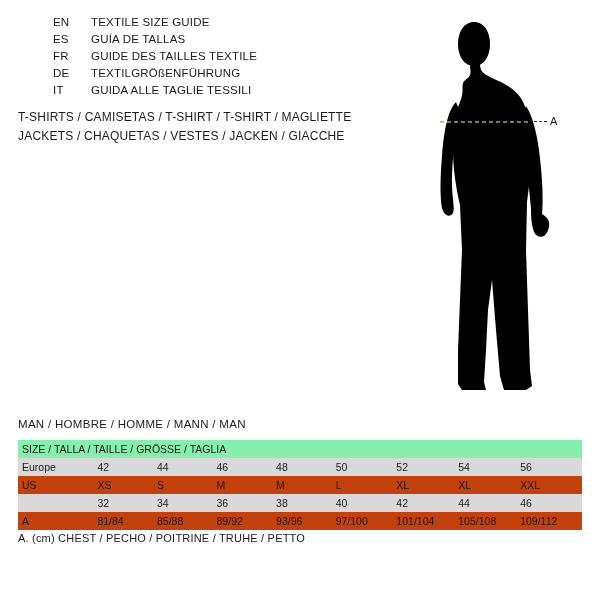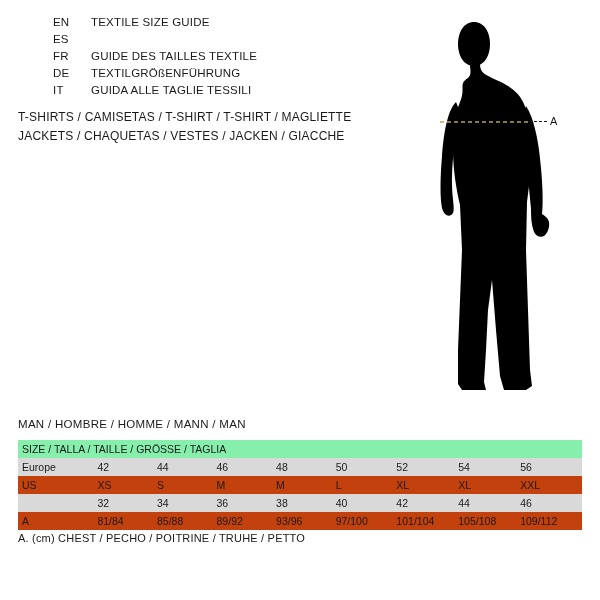--- a/index.html
+++ b/index.html
@@ -146,20 +146,21 @@
 
 <div class="page">
 
   <div class="lang-block">
     <div class="lang-row">
       <span class="lang-code">EN</span>
       <span class="lang-text">TEXTILE SIZE GUIDE</span>
     </div>
     <div class="lang-row">
       <span class="lang-code">ES</span>
+      <span class="lang-text">GUÍA DE TALLAS</span>
     </div>
     <div class="lang-row">
       <span class="lang-code">FR</span>
       <span class="lang-text">GUIDE DES TAILLES TEXTILE</span>
     </div>
     <div class="lang-row">
       <span class="lang-code">DE</span>
       <span class="lang-text">TEXTILGRÖßENFÜHRUNG</span>
     </div>
     <div class="lang-row">

